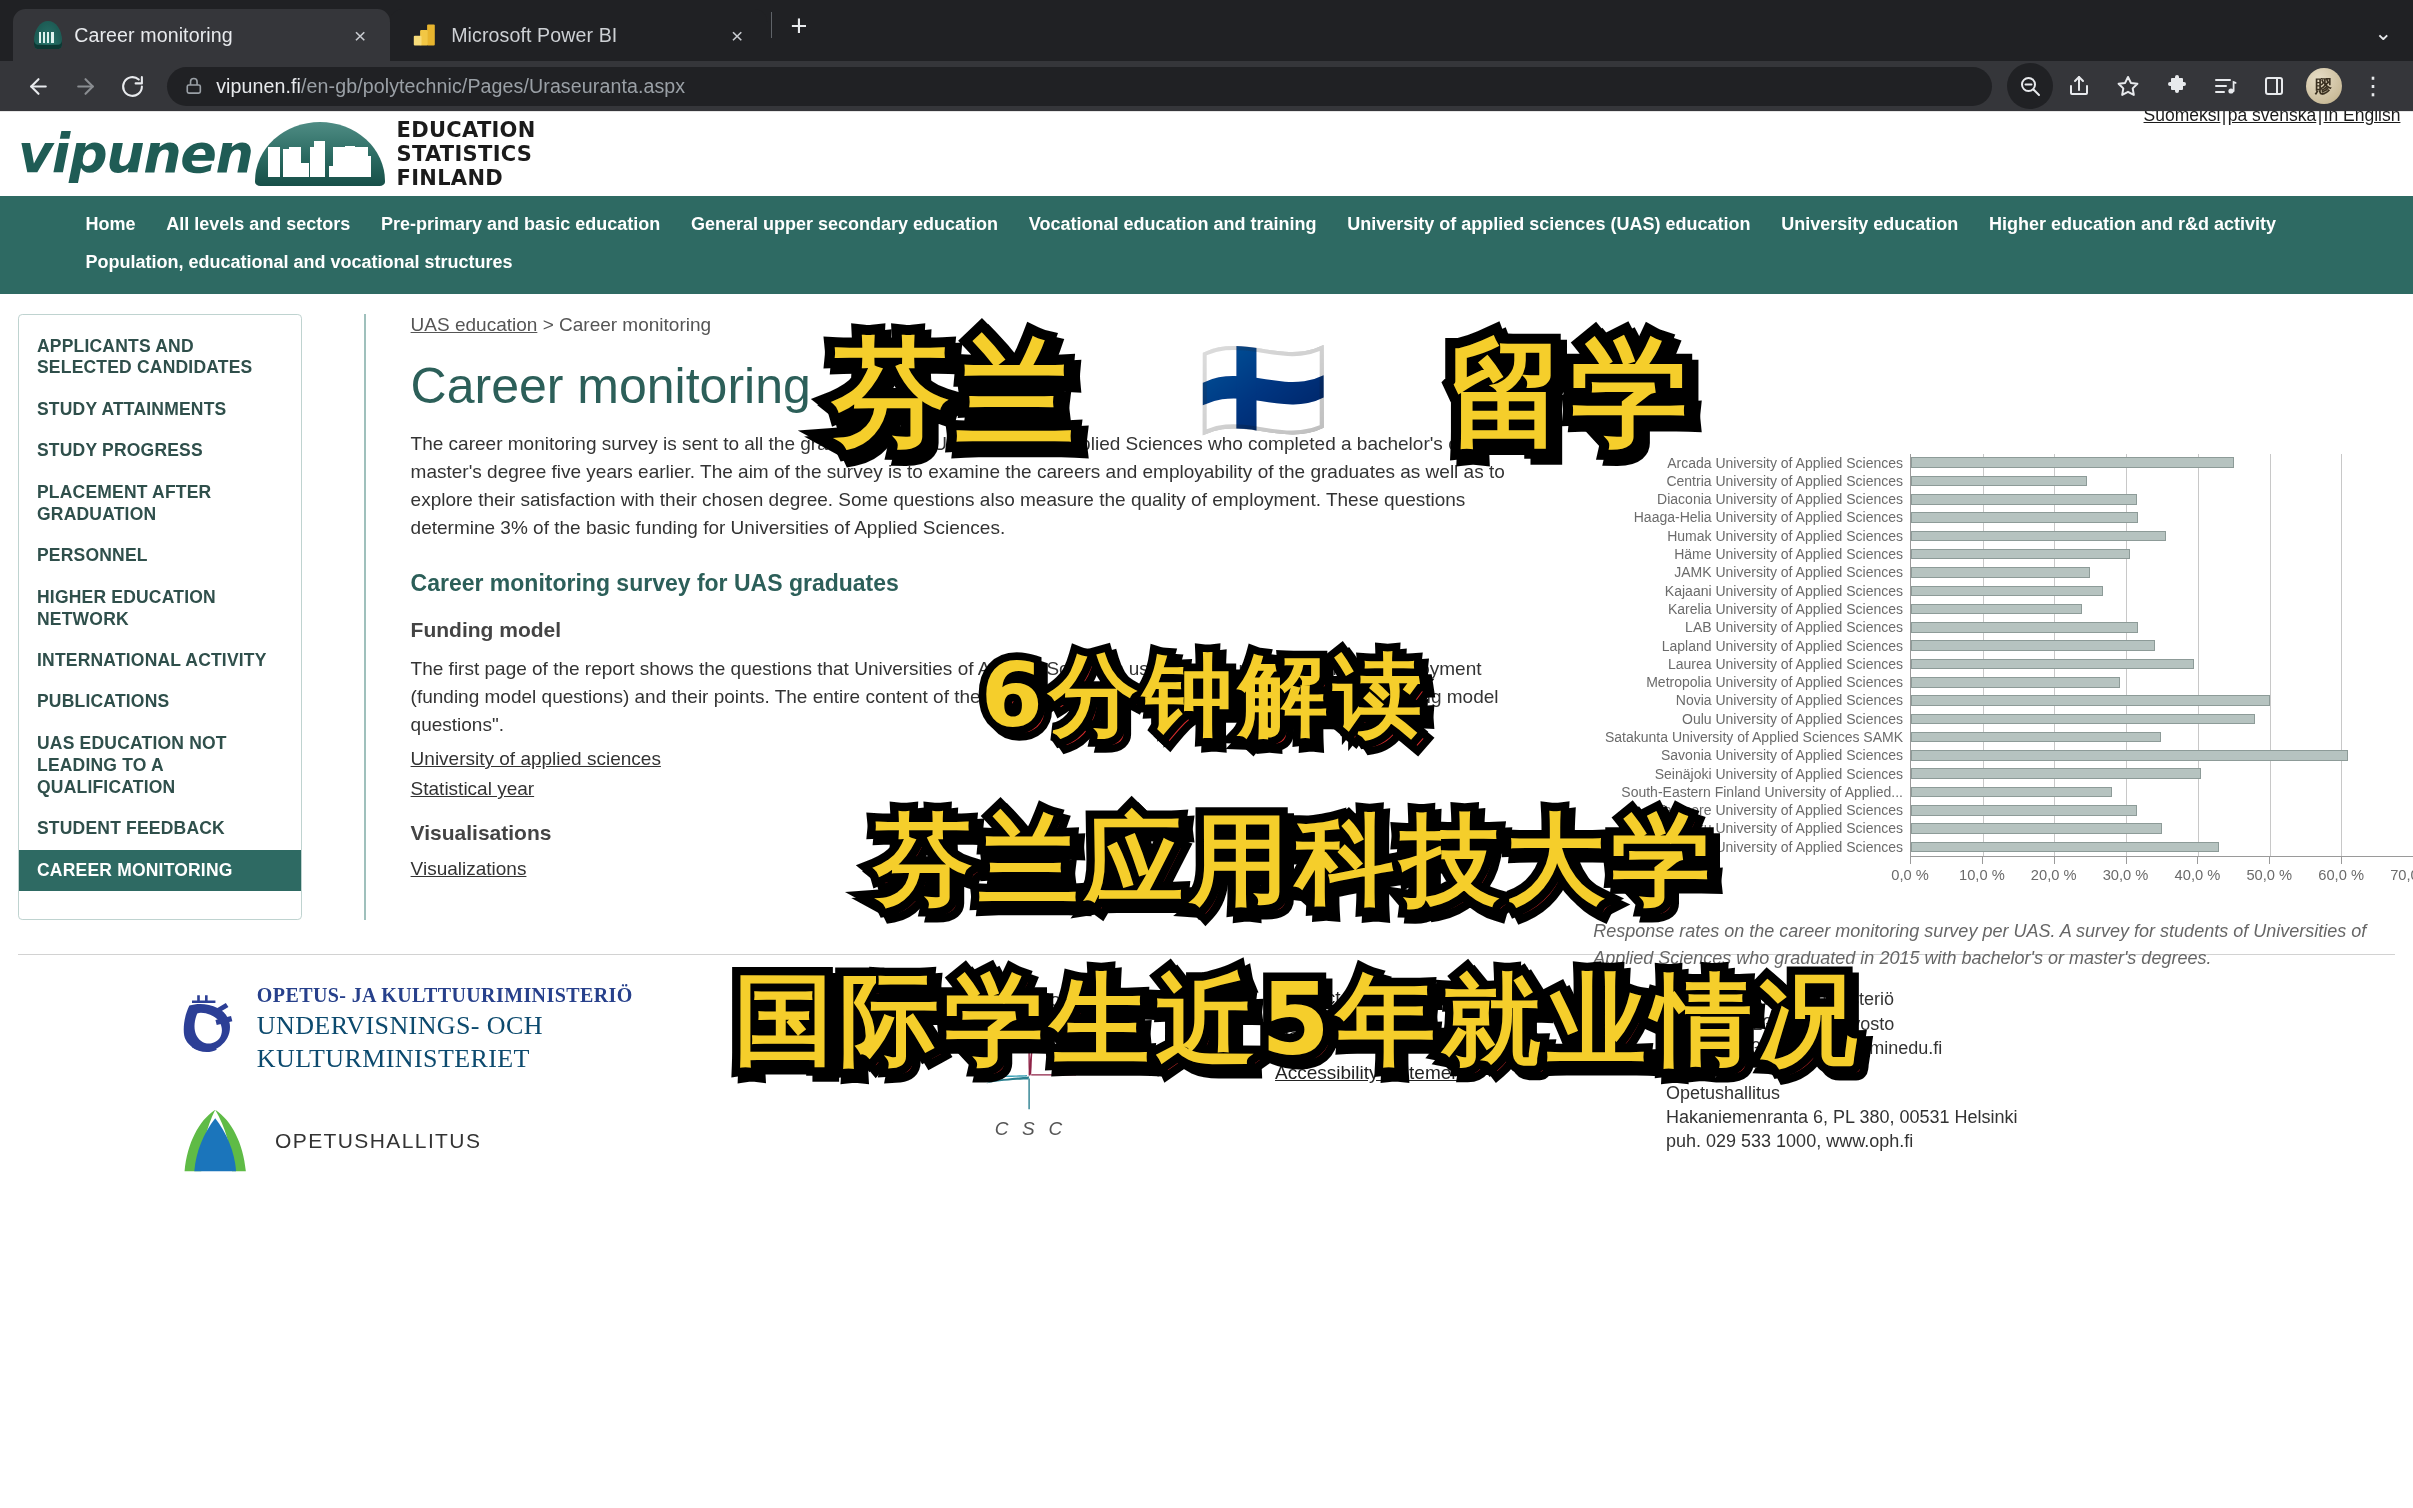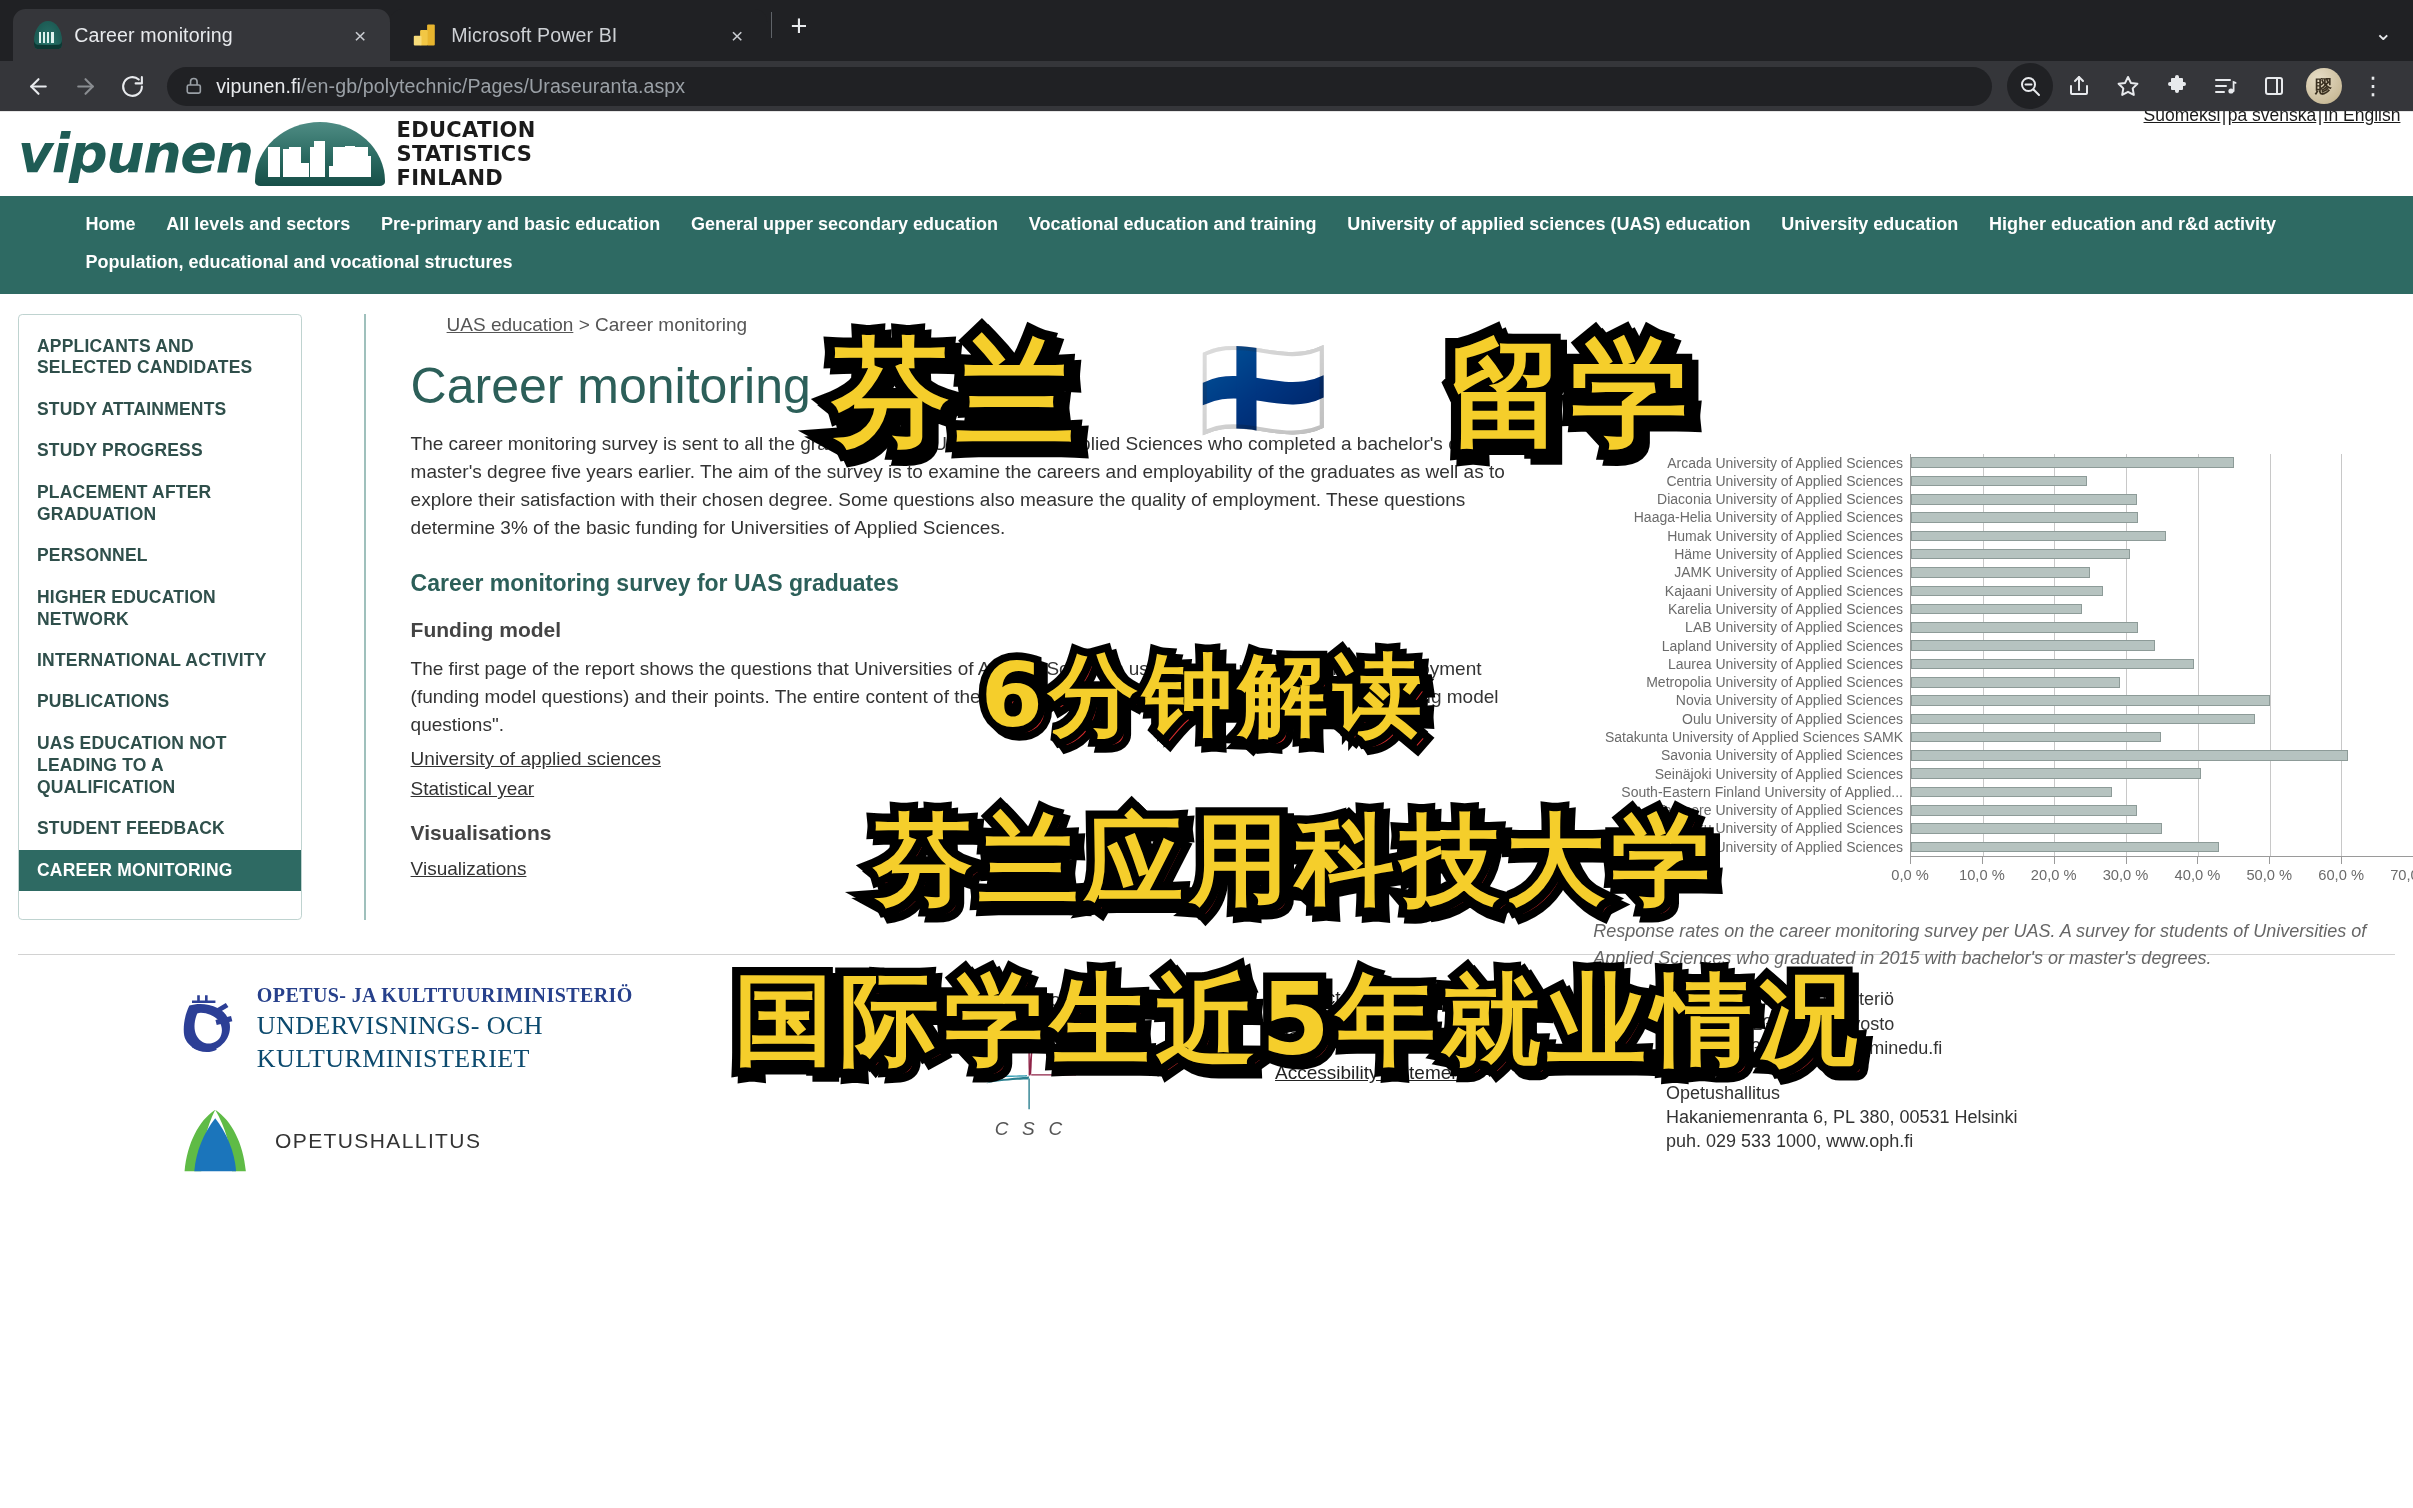--- a/index.html
+++ b/index.html
@@ -149,21 +149,21 @@
     padding: 11.2px 0 28px 0; width: 284px;
   }
   .side-item {
     display:block; padding: 9.8px 18px; color:#2f4f4b; font-size: 17.5px;
     font-weight: bold; text-decoration:none; letter-spacing:0.2px; line-height:1.25;
   }
   .side-item.active { background:#2e6a63; color:#ffffff; }
 
   .main { flex: 1 1 auto; padding: 0 28px 0 45px; border-left: 2.1px solid #9fc0bc;
           margin-left: 5.6px; min-width:0; position:relative;}
-  .breadcrumb { font-size: 19px; color:#555; margin-bottom: 24px; margin-left: 36px; }
+  .breadcrumb { font-size: 19px; color:#555; margin-bottom: 24px; }
   .breadcrumb a { color:#555; text-decoration:underline; }
   .page-title {
     font-size: 50px; color:#2c5f59; font-weight: normal; margin-bottom: 18px;
     line-height:1.05;
   }
   .body-text { font-size: 19px; color:#333; line-height: 1.48; max-width: 1131px; }
   .h2 { font-size: 23px; color:#2c5f59; font-weight:bold; margin: 28px 0 19.6px; }
   .h3 { font-size: 21px; color:#444; font-weight:bold; margin: 21px 0 12.6px; }
   .link-line { font-size: 19px; color:#333; display:block; margin: 8.4px 0; }
   .link-line a { color:#333; text-decoration:underline; }

